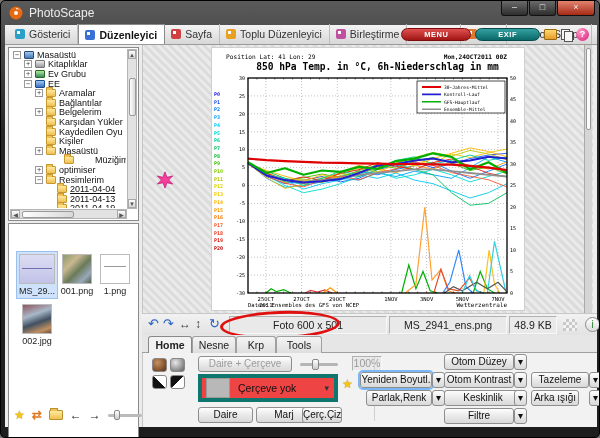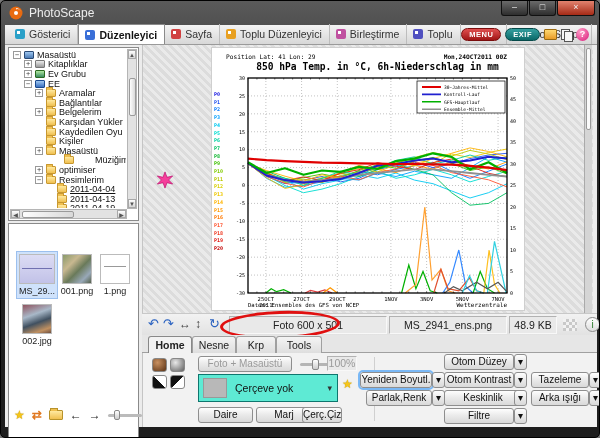--- a/index.html
+++ b/index.html
@@ -11,21 +11,21 @@
   .winbtns{position:absolute;right:6px;top:0;display:flex}
   .wbtn{height:15px;border:1px solid #111;border-top:none;background:linear-gradient(#6a6a6a,#2e2e2e);color:#eee;font-size:9px;line-height:13px;text-align:center;border-radius:0 0 3px 3px;margin-left:1px}
   .wbtn.close{background:linear-gradient(#e2836f,#a62a16);width:38px}
   .wbtn.min,.wbtn.max{width:27px}
   
   .tabbar{position:absolute;left:4px;top:24px;width:592px;height:20px;background:linear-gradient(#f4f4f4,#d7d7d7);border-bottom:1px solid #9a9a9a;display:flex;align-items:flex-end;padding-left:4px}
   .mtab{display:flex;align-items:center;gap:4px;font-size:10.5px;color:#333;padding:3px 7px 3px 6px;border-right:1px solid #bdbdbd;height:20px;cursor:default;white-space:nowrap}
   .mtab.active{background:#fff;border:1px solid #8a8a8a;border-bottom:none;font-weight:bold;color:#111}
   .mtabicon{width:10px;height:10px;border-radius:2px;flex:none}
   .pillbox{position:absolute;right:8px;top:3px;display:flex;align-items:center;gap:4px}
-  .pill{font-size:7.5px;font-weight:bold;color:#fff;padding:1px 7px;border-radius:7px;letter-spacing:.5px}
+  .pill{font-size:7.5px;font-weight:bold;color:#fff;padding:1px 22px;border-radius:7px;letter-spacing:.5px}
   .pill.menu{background:linear-gradient(#e05050,#a01515);border:1px solid #7a0d0d}
   .pill.exif{background:linear-gradient(#35a0a0,#0a6868);border:1px solid #064a4a}
   .ticonimg{width:13px;height:11px;background:linear-gradient(#ffd870,#e89c28);border:1px solid #9a6a10;border-radius:1px}
   .copyicon{width:11px;height:11px;position:relative}
   .copyicon::before,.copyicon::after{content:"";position:absolute;width:7px;height:9px;background:#f6f6f6;border:1px solid #555}
   .copyicon::before{left:0;top:0}.copyicon::after{left:3px;top:2px}
   .helpicon{width:13px;height:13px;border-radius:50%;background:radial-gradient(circle at 35% 30%,#ff9ec8,#d81878);color:#fff;font-size:9px;font-weight:bold;text-align:center;line-height:13px}
   
   .leftpanel{position:absolute;left:4px;top:44px;width:137px;height:382px;background:#ececec}
   .treebox{position:absolute;left:3px;top:2px;width:131px;height:174px;background:#fff;border:1px solid #8a8a8a;overflow:hidden}
@@ -86,21 +86,21 @@
   .homepanel{position:absolute;left:0;top:308px;width:455px;height:74px;background:#f2f2f2;border-left:1px solid #c5c5c5}
   .btn{position:absolute;background:linear-gradient(#fefefe,#ebebeb 45%,#d9d9d9);border:1px solid #8e8e8e;border-radius:3px;font-size:10px;color:#111;text-align:center;line-height:14px;height:16px;cursor:default;white-space:nowrap;overflow:hidden}
   .btn.disabled{color:#9a9a9a}
   .btn.focusring{outline:2px solid #7ab8f5;outline-offset:0}
   .dropbtn{width:13px}
   .sqbtn{position:absolute;width:15px;height:14px;border:1px solid #888;border-radius:3px}
   .sq-brown{background:radial-gradient(circle at 35% 30%,#c89060,#5a3214)}
   .sq-gray{background:radial-gradient(circle at 35% 30%,#e8e8e8,#606060)}
   .sq-tri{background:linear-gradient(45deg,#111 49%,#fff 50%)}
   .sq-half{background:linear-gradient(135deg,#111 49%,#fff 50%)}
-  .frameselect{position:absolute;background:#5eead4;border:1px solid #0f766e;display:flex;align-items:center}
+  .frameselect{position:absolute;background:#ef4444;border:4px solid #0f766e;display:flex;align-items:center}
   .swatch{width:24px;height:20px;background:#b8b8b8;border:1px solid #999;margin-left:4px;flex:none}
   .fs-label{font-size:10.5px;color:#111;margin-left:8px;flex:1}
   .caret{font-size:9px;color:#333;margin-right:5px}
   .goldstar{color:#f5c518;text-shadow:0 0 1px #a07800;font-size:12px;position:absolute}
   .panel-slider{position:absolute;width:38px;height:3px;background:#b5b5b5;border-radius:2px}
   .panel-slider .knob{position:absolute;left:12px;top:-4px;width:7px;height:11px;background:linear-gradient(#fff,#ccc);border:1px solid #888;border-radius:2px}
   .vdiv{position:absolute;width:1px;background:#d0d0d0}
 </style>
 </head>
 <body>
@@ -516,25 +516,25 @@
       <div class="etab" style="left:94px;width:40px">Krp</div>
       <div class="etab" style="left:134px;width:46px">Tools</div>
     </div>
 
     <div class="homepanel">
       <div class="sqbtn sq-brown" style="left:9px;top:5px"></div>
       <div class="sqbtn sq-gray" style="left:27px;top:5px"></div>
       <div class="sqbtn sq-tri" style="left:9px;top:22px"></div>
       <div class="sqbtn sq-half" style="left:27px;top:22px"></div>
 
-      <div class="btn disabled" style="left:55px;top:3px;width:94px">Foto + Masaüstü</div>
+      <div class="btn disabled" style="left:55px;top:3px;width:94px">Daire + Çerçeve</div>
       <div class="panel-slider" style="left:157px;top:10px">
           <span class="knob"></span>
         </div>
-      <div class="sunken" style="left:184px;top:3px;width:30px;height:15px;line-height:13px;color:#9a9a9a">100%</div>
+      <div class="sunken" style="left:209px;top:3px;width:30px;height:15px;line-height:13px;color:#9a9a9a">100%</div>
 
       <div class="frameselect" style="left:55px;top:21px;width:140px;height:28px">
         <span class="swatch"></span>
         <span class="fs-label">Çerçeve yok</span>
         <span class="caret">▾</span>
       </div>
       <span class="goldstar" style="left:199px;top:24px">★</span>
 
       <div class="btn" style="left:55px;top:54px;width:55px">Daire</div>
       <div class="btn" style="left:113px;top:54px;width:56px">Marj</div>
@@ -551,17 +551,17 @@
       <div class="btn dropbtn" style="left:371px;top:1px">▾</div>
       <div class="btn" style="left:301px;top:19px;width:70px">Otom Kontrast</div>
       <div class="btn dropbtn" style="left:371px;top:19px">▾</div>
       <div class="btn" style="left:301px;top:37px;width:78px">Keskinlik</div>
       <div class="btn dropbtn" style="left:371px;top:37px">▾</div>
       <div class="btn" style="left:301px;top:55px;width:70px">Filtre</div>
       <div class="btn dropbtn" style="left:371px;top:55px">▾</div>
 
       <div class="btn" style="left:388px;top:19px;width:58px">Tazeleme</div>
       <div class="btn dropbtn" style="left:446px;top:19px">▾</div>
-      <div class="btn" style="left:388px;top:37px;width:58px">Arka ışığı</div>
+      <div class="btn" style="left:388px;top:37px;width:48px">Arka ışığı</div>
       <div class="btn dropbtn" style="left:446px;top:37px">▾</div>
     </div>
   </div>
 </div>
 
 </body></html>

